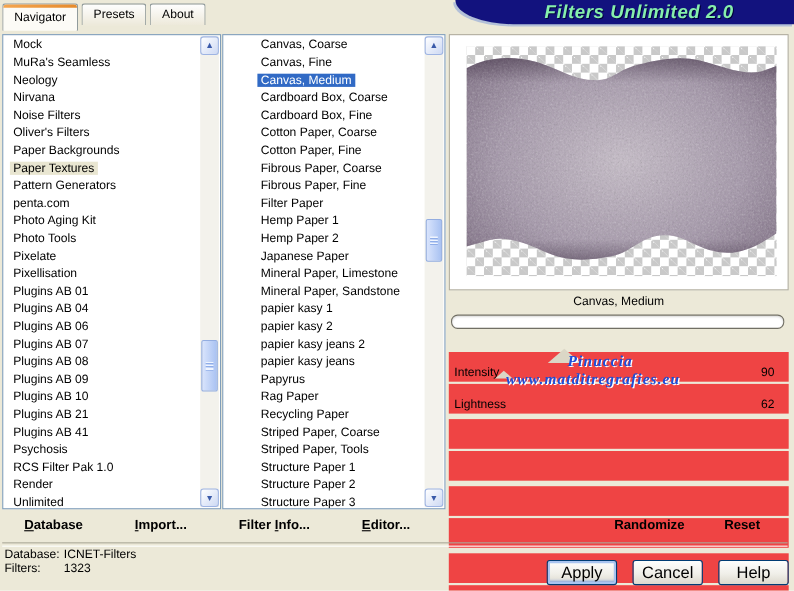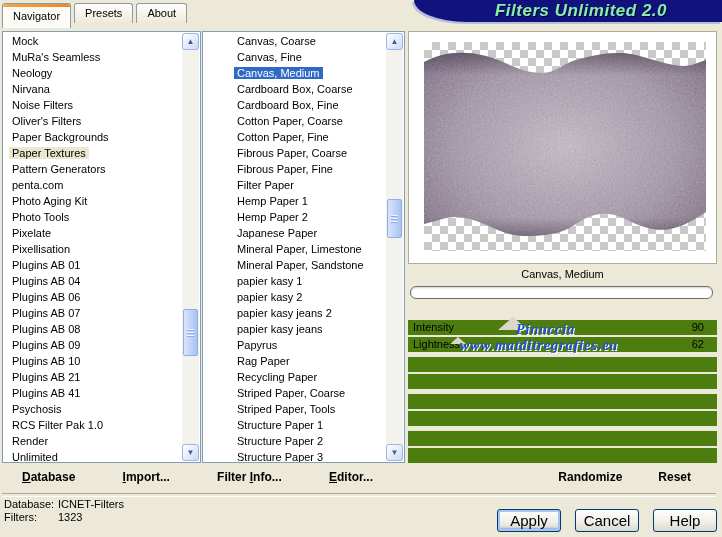--- a/index.html
+++ b/index.html
@@ -52,22 +52,22 @@
   .preview{position:absolute;left:0;top:0;width:307px;height:231px;background:#fff;border:1px solid #b0ac9c;}
   .checker{position:absolute;left:15px;top:10px;width:282px;height:209px;background-color:#fff;
      background-image:linear-gradient(45deg,#c9c9c9 25%,rgba(0,0,0,0) 25%,rgba(0,0,0,0) 75%,#c9c9c9 75%),
                       linear-gradient(45deg,#c9c9c9 25%,rgba(0,0,0,0) 25%,rgba(0,0,0,0) 75%,#c9c9c9 75%);
      background-size:16px 16px;background-position:0 0,8px 8px;}
   .checker svg{position:absolute;left:0;top:0;}
   .caption{position:absolute;left:0;top:237px;width:100%;text-align:center;font-size:11px;}
   .progress{position:absolute;left:2px;top:255px;width:301px;height:11px;border:1px solid #716f64;
             border-radius:6px;background:#fff;box-shadow:inset 0 1px 2px rgba(0,0,0,.18);}
   .params{position:absolute;left:0;top:289px;width:309px;}
-  .param-row{height:15px;line-height:15px;background:#4d7c0f;display:flex;justify-content:space-between;
-             padding:0 13px 0 5px;margin-bottom:2px;}
+  .param-row{height:15px;line-height:15px;background:#ef4444;display:flex;justify-content:space-between;
+             padding:12px 13px 0 5px;margin-bottom:2px;}
   
   .wm{position:absolute;color:#1d4ed8;font-family:"Liberation Serif","DejaVu Serif",serif;
       font-weight:bold;font-style:italic;letter-spacing:1px;text-shadow:1px 1px 0 #ffffff;pointer-events:none;}
   .wm1{top:291px;left:108px;font-size:14px;}
   .wm2{top:307px;left:52px;font-size:14px;}
   .wm-tri{position:absolute;width:0;height:0;pointer-events:none;}
   .wm-tri1{top:286px;left:90px;border-left:15px solid rgba(0,0,0,0);border-right:15px solid rgba(0,0,0,0);border-bottom:13px solid #dbd7c6;}
   .wm-tri2{top:306px;left:42px;border-left:8px solid rgba(0,0,0,0);border-right:8px solid rgba(0,0,0,0);border-bottom:7px solid #dbd7c6;}
 
   

